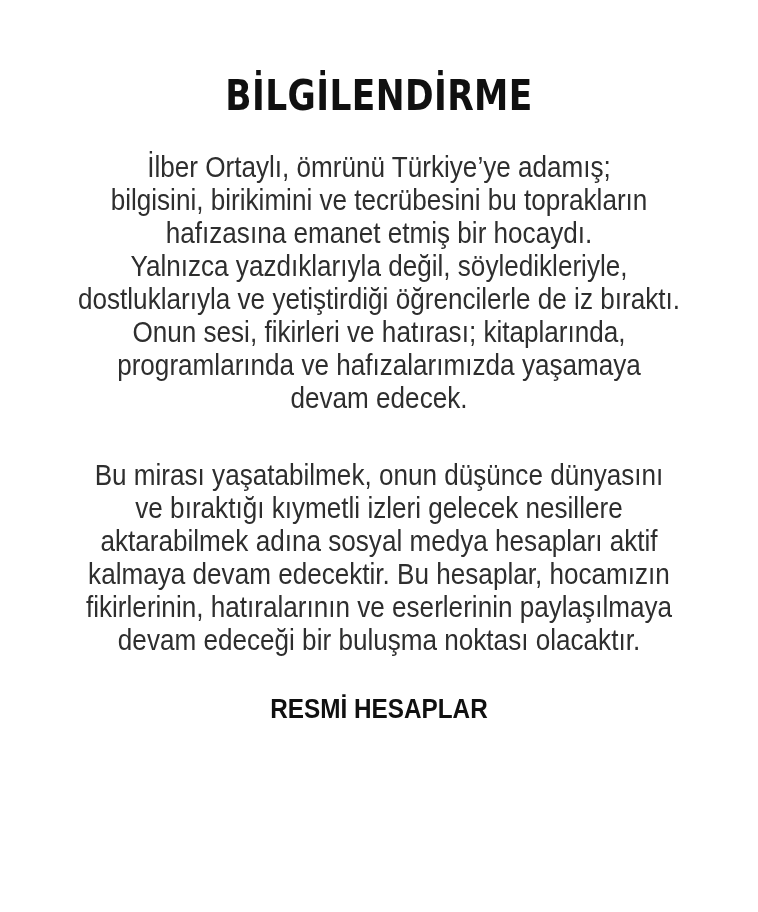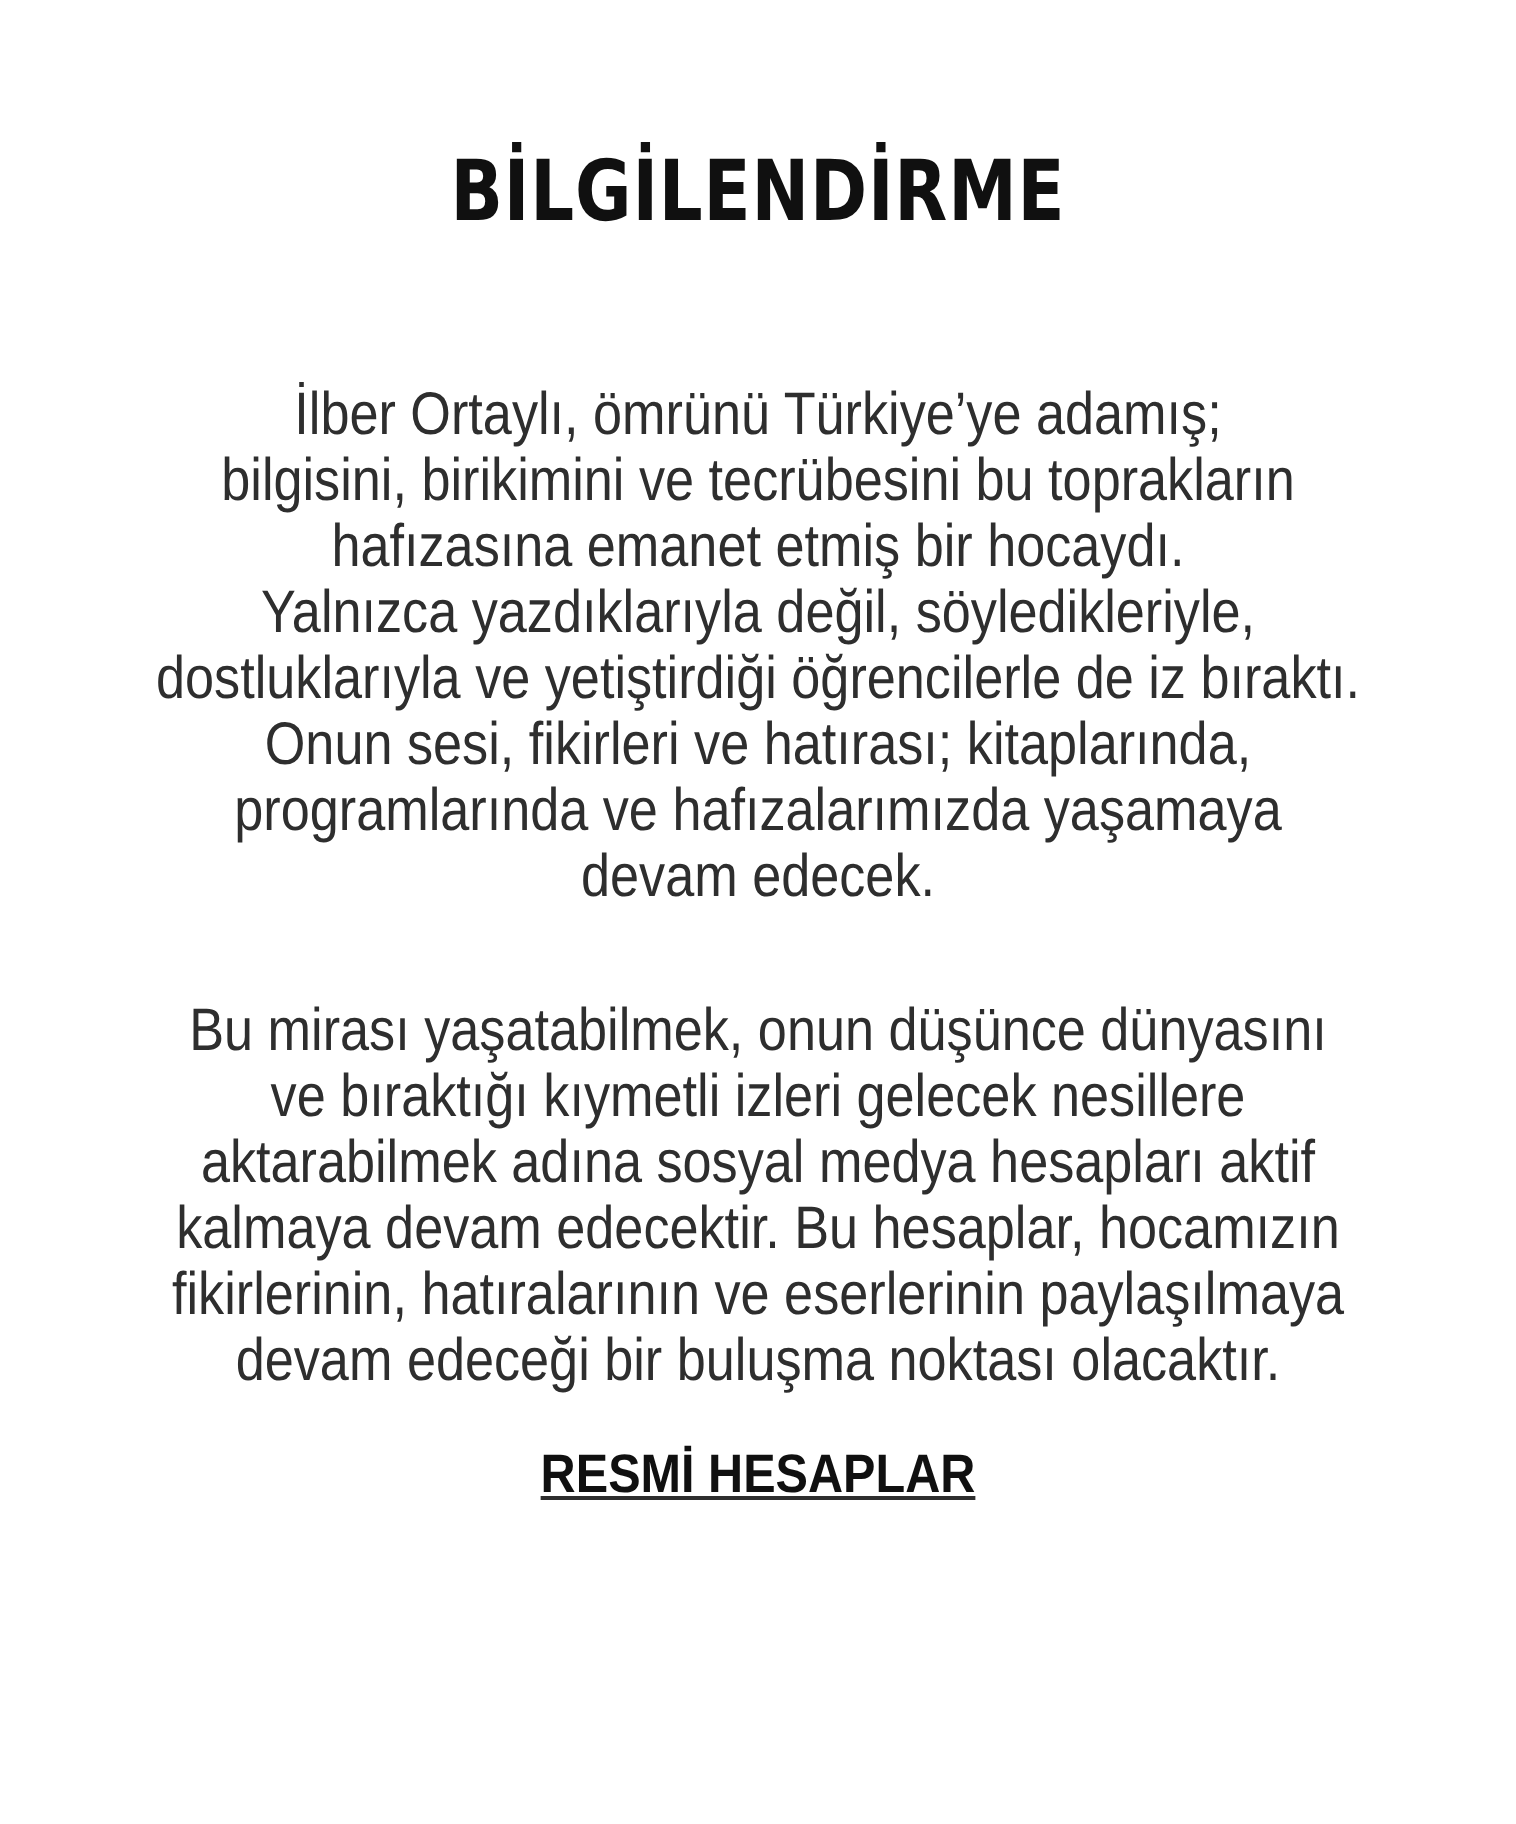--- a/index.html
+++ b/index.html
@@ -26,33 +26,33 @@
     font-weight: 700;
     font-size: 42px;
     line-height: 52px;
     letter-spacing: 0.5px;
     color: #101010;
     transform: scaleX(0.82);
     transform-origin: 50% 50%;
     white-space: nowrap;
   }
 
-  .paragraph { margin-top: 69px; }
+  .paragraph { margin-top: 28px; }
   .paragraph.second { margin-top: 44px; }
 
   .line {
     font-size: 30px;
     line-height: 33px;
     white-space: nowrap;
     transform: scaleX(0.87);
     transform-origin: 50% 50%;
     color: #2e2e2e;
   }
 
-  .accounts { margin-top: 24px; text-decoration: underline; }
+  .accounts { margin-top: 37px; }
 
   .accounts-heading {
     font-weight: 700;
     font-size: 27px;
     line-height: 33px;
     color: #101010;
     transform: scaleX(0.9);
     transform-origin: 50% 50%;
     white-space: nowrap;
   }

